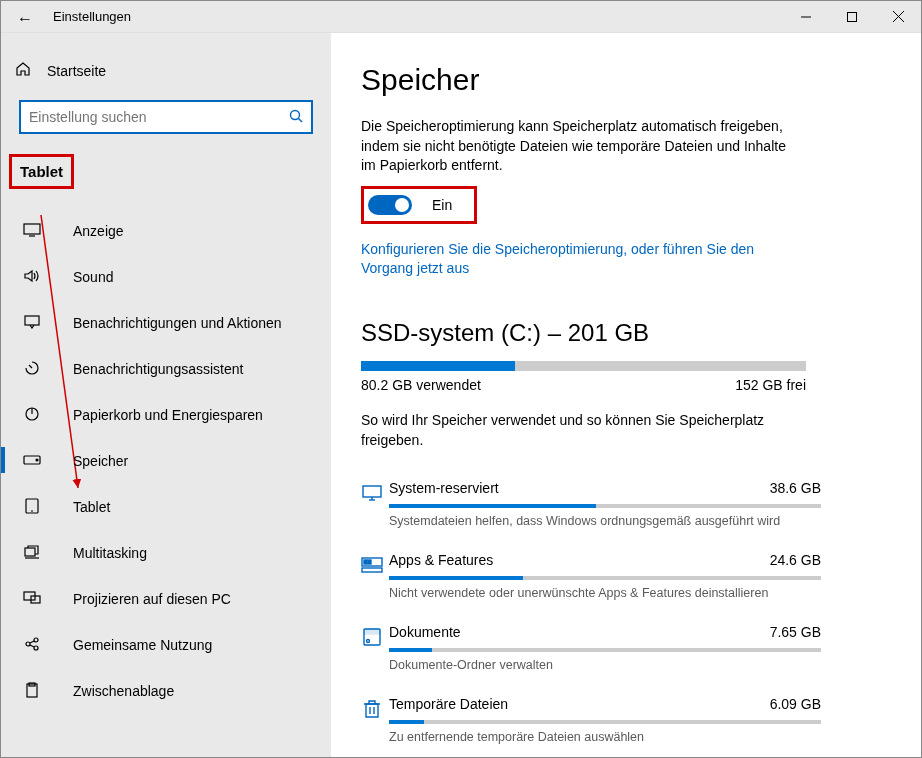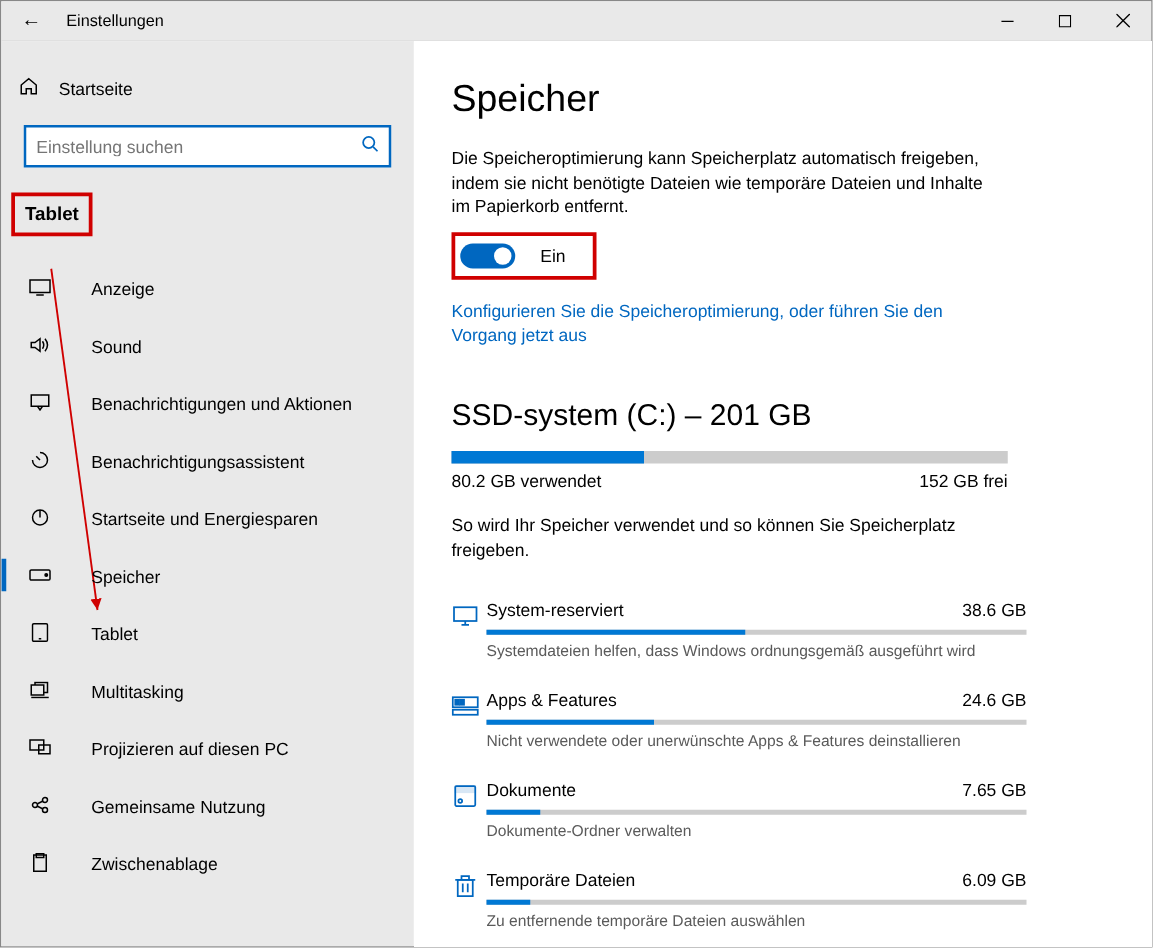--- a/index.html
+++ b/index.html
@@ -216,21 +216,21 @@
           </span>
           <span>Benachrichtigungsassistent</span>
         </div>
         <div class="nav-item">
           <span class="icon">
             <svg width="14" height="16" viewBox="0 0 14 16" fill="none" stroke="#000" stroke-width="1.2">
               <circle cx="7" cy="8" r="6"></circle>
               <line x1="7" y1="2" x2="7" y2="8"></line>
             </svg>
           </span>
-          <span>Startseite und Energiesparen</span>
+          <span>Papierkorb und Energiesparen</span>
         </div>
         <div class="nav-item active">
           <span class="icon">
             <svg width="18" height="10" viewBox="0 0 18 10" fill="none" stroke="#000" stroke-width="1.2">
               <rect x="1" y="1" width="16" height="8" rx="1"></rect>
               <circle cx="14" cy="5" r="1" fill="#000"></circle>
             </svg>
           </span>
           <span>Speicher</span>
         </div>

